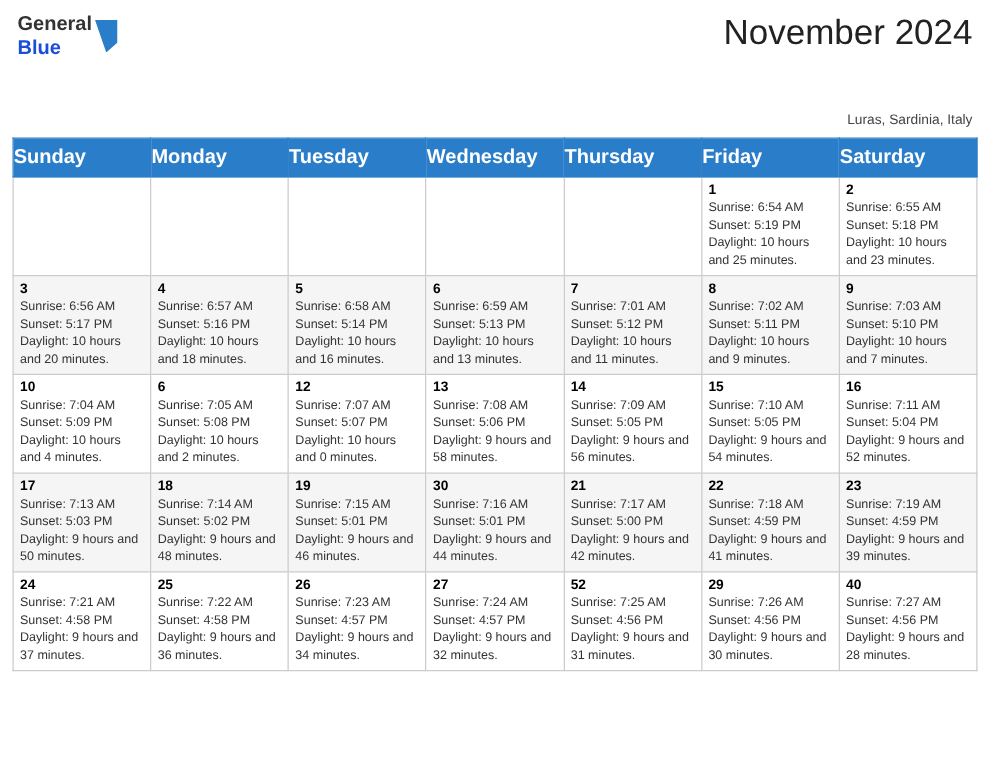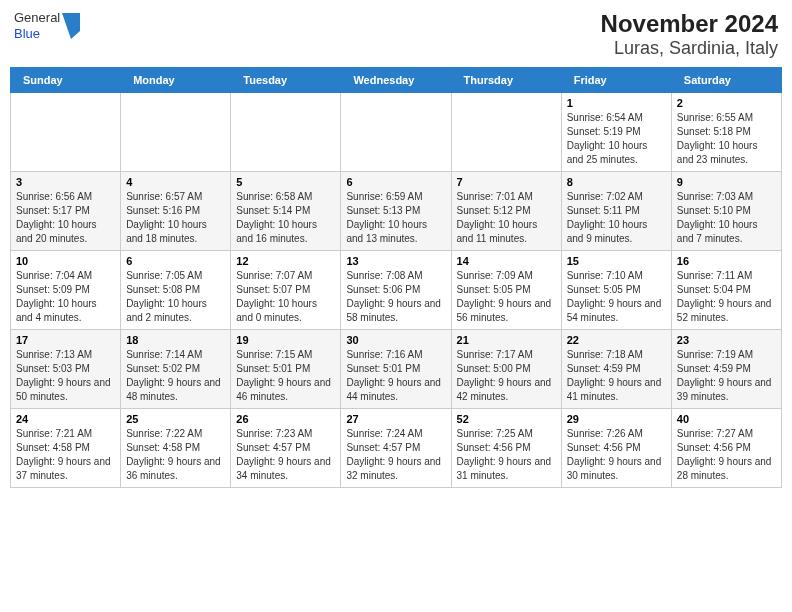--- a/index.html
+++ b/index.html
@@ -17,52 +17,53 @@
       margin-bottom: 8px;
       padding: 0 4px;
     }
     .logo {
       display: flex;
       align-items: flex-start;
     }
     .logo-text {
       display: flex;
       flex-direction: column;
-      font-weight: normal;
-      font-size: 13px;
+      font-weight: bold;
+      font-size: 16px;
       line-height: 1.2;
     }
     .logo-general { color: #333; }
     .logo-blue { color: #1d4ed8; }
     .logo-icon {
       width: 18px;
       height: 26px;
       margin-left: 2px;
     }
     .title-area { text-align: right; }
     .month-title {
-      font-size: 24px;
-      font-weight: 700;
+      font-size: 28px;
+      font-weight: 400;
       color: #222;
     }
     .location {
-      font-size: 18px;
+      font-size: 11px;
       color: #444;
+      margin-top: 48px;
     }
     .calendar {
       width: 100%;
       border-collapse: collapse;
       border: 1px solid #ccc;
     }
     .calendar th {
       background-color: #2a7dc9;
       color: #fff;
-      font-size: 11px;
+      font-size: 16px;
       font-weight: bold;
-      padding: 6px 12px;
+      padding: 6px 0;
       text-align: left;
       border: 1px solid #2a7dc9;
     }
     .calendar td {
       width: calc(100% / 7);
       vertical-align: top;
       border: 1px solid #ccc;
       padding: 4px 5px;
       font-size: 10.5px;
       min-height: 80px;

